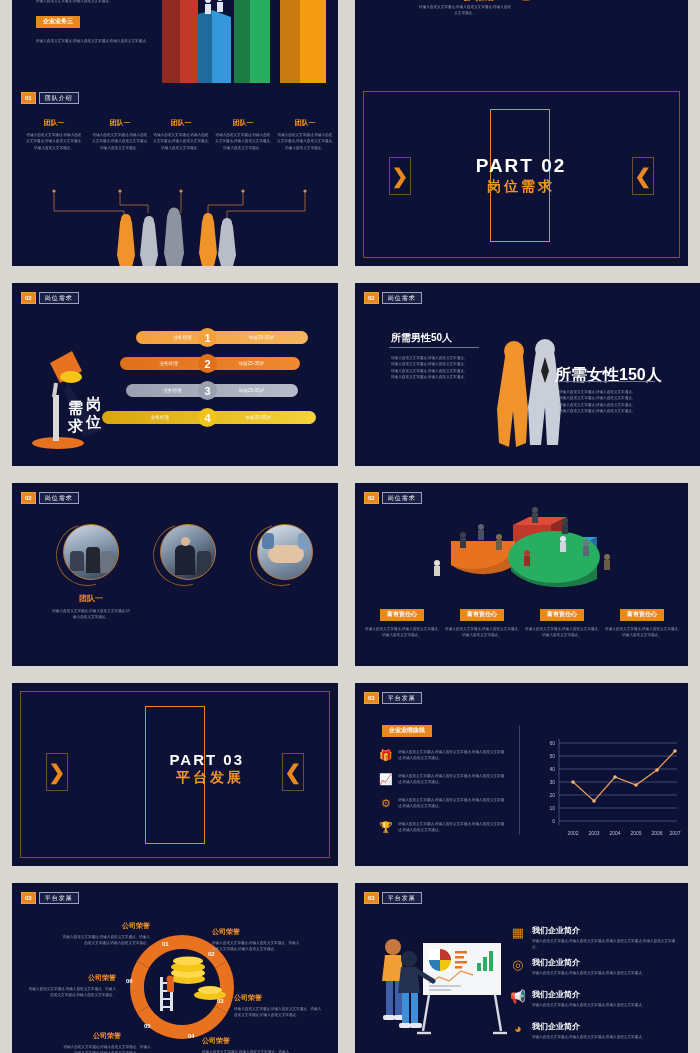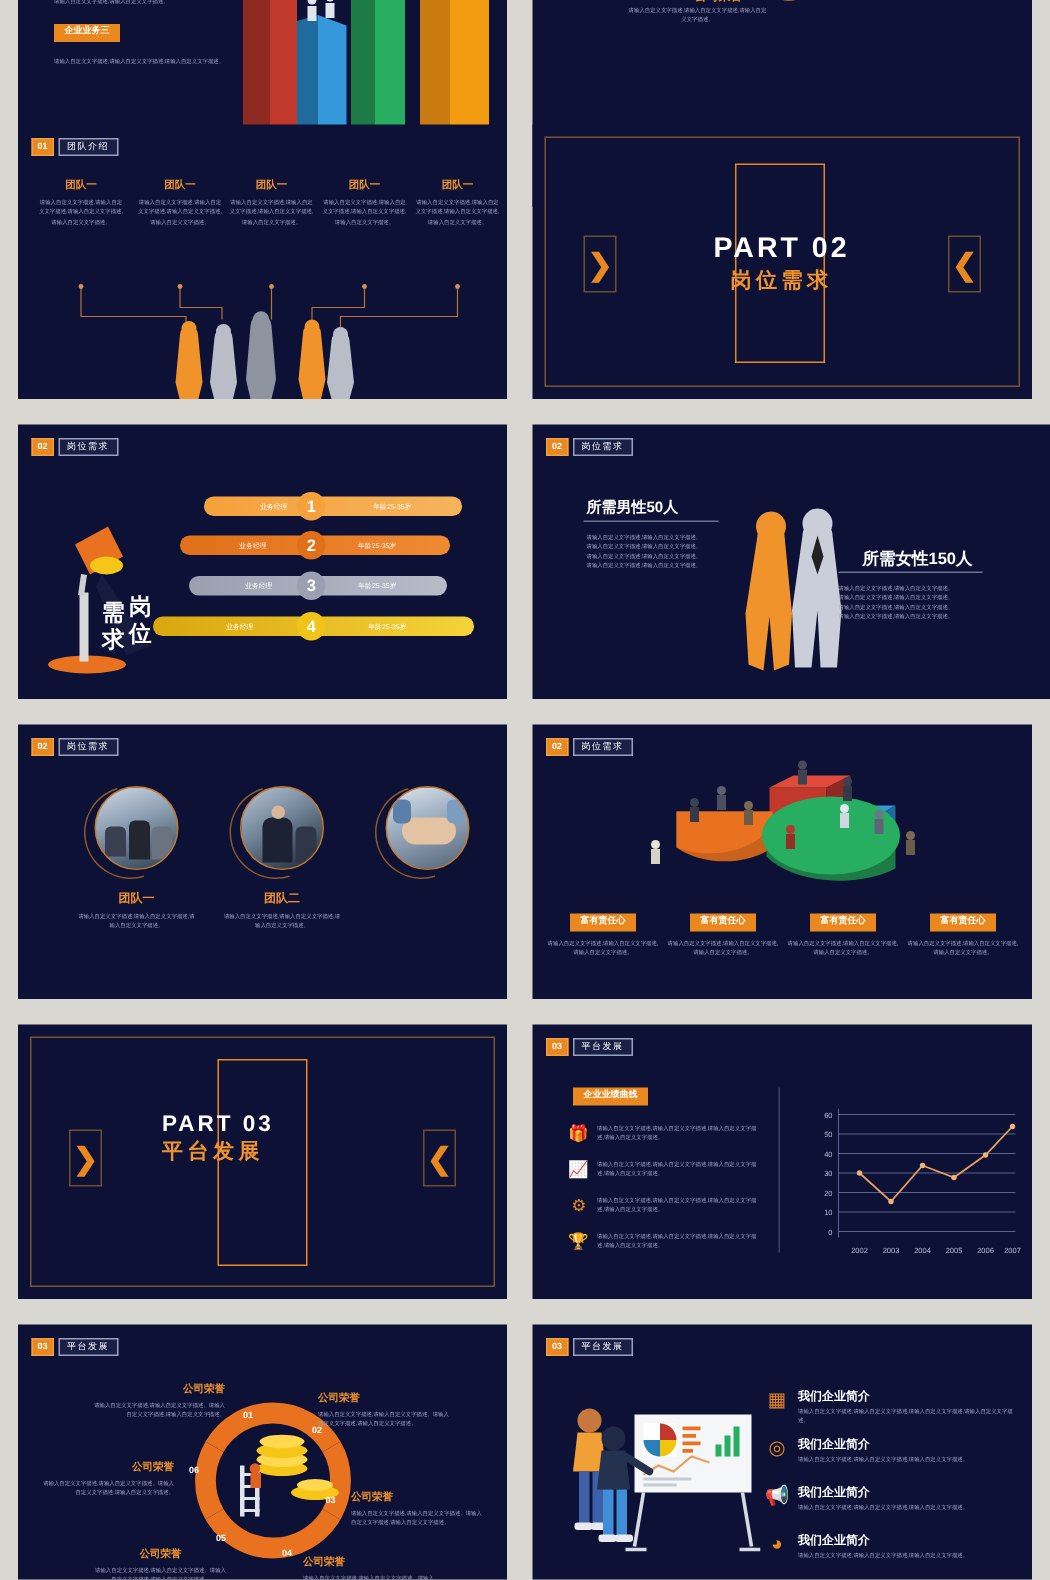--- a/index.html
+++ b/index.html
@@ -307,21 +307,21 @@
       </div>
 
       <svg width="110" height="140" style="position:absolute;left:128px;top:48px">
         <path d="M22,26 a9,9 0 0 1 18,0 l5,52 -2,34 -10,4 -3,-36 -4,36 -10,-4 -2,-34 z" fill="#f0932b"></path>
         <circle cx="31" cy="20" r="10" fill="#f0932b"></circle>
         <path d="M52,26 a10,10 0 0 1 20,0 l6,50 -3,38 -11,0 -2,-38 -4,38 -11,0 -2,-38 z" fill="#c9ced8"></path>
         <circle cx="62" cy="18" r="10" fill="#c9ced8"></circle>
         <path d="M62,26 L58,40 L62,52 L66,40 Z" fill="#222"></path>
       </svg>
 
-      <div class="ttl-white" style="position:absolute;left:220px;top:82px;font-size:11px">所需女性150人</div>
+      <div class="ttl-white" style="position:absolute;left:200px;top:82px;font-size:16px">所需女性150人</div>
       <div style="position:absolute;left:204px;top:98px;width:96px;height:1px;background:#6c7496"></div>
       <div style="position:absolute;left:204px;top:106px;width:90px">
         <div class="body-txt">请输入自定义文字描述,请输入自定义文字描述。</div>
         <div class="body-txt">请输入自定义文字描述,请输入自定义文字描述。</div>
         <div class="body-txt">请输入自定义文字描述,请输入自定义文字描述。</div>
         <div class="body-txt">请输入自定义文字描述,请输入自定义文字描述。</div>
       </div>
     </div>
   </div>
 
@@ -341,24 +341,20 @@
       <div style="position:absolute;left:23px;top:110px;width:112px;text-align:center">
         <div class="ttl-orange" style="font-size:8px">团队一</div>
         <div class="body-txt" style="margin-top:4px;padding:0 16px">请输入自定义文字描述,请输入自定义文字描述,请输入自定义文字描述。</div>
       </div>
 
       <div class="photo-arc" style="left:141px;top:41px;transform:rotate(28deg)"></div>
       <div class="photo-ring" style="left:148px;top:41px;background:linear-gradient(150deg,#b8c6d6 0%,#6f8296 45%,#1a2230 100%)">
         <div style="position:absolute;left:14px;top:20px;width:20px;height:30px;background:#1c2233;border-radius:6px 6px 0 0"></div>
         <div style="position:absolute;left:20px;top:12px;width:9px;height:9px;border-radius:50%;background:#d9b89a"></div>
         <div style="position:absolute;left:36px;top:26px;width:14px;height:24px;background:#2f3648;border-radius:4px 4px 0 0"></div>
-      </div>
-      <div style="position:absolute;left:120px;top:110px;width:112px;text-align:center">
-        <div class="ttl-orange" style="font-size:8px">团队二</div>
-        <div class="body-txt" style="margin-top:4px;padding:0 16px">请输入自定义文字描述,请输入自定义文字描述,请输入自定义文字描述。</div>
       </div>
 
       <div class="photo-arc" style="left:238px;top:41px;transform:rotate(28deg)"></div>
       <div class="photo-ring" style="left:245px;top:41px;background:linear-gradient(160deg,#dfe6ee 0%,#9fb0c2 40%,#53647a 100%)">
         <div style="position:absolute;left:10px;top:20px;width:36px;height:18px;background:#e2c3a4;border-radius:9px"></div>
         <div style="position:absolute;left:4px;top:8px;width:12px;height:16px;background:#5a7fa8;border-radius:4px"></div>
         <div style="position:absolute;left:40px;top:8px;width:12px;height:16px;background:#7c9cc0;border-radius:4px"></div>
       </div>
     </div>
   </div>
@@ -424,21 +420,21 @@
         <div class="chip">富有责任心</div>
         <div class="body-txt" style="margin-top:5px">请输入自定义文字描述,请输入自定义文字描述,请输入自定义文字描述。</div>
       </div>
     </div>
   </div>
 
   <div class="slide" id="s9">
     <div class="slide-inner">
       <div class="part-outer" style="left:8px;top:8px;right:8px;bottom:8px"></div>
       <div class="part-frame" style="left:133px;top:23px;width:60px;height:138px"></div>
-      <div style="position:absolute;left:96px;top:58px;width:136px;text-align:left">
+      <div style="position:absolute;left:96px;top:68px;width:136px;text-align:right">
         <div class="part-no" style="font-size:15px">PART 03</div>
         <div class="part-cn" style="font-size:14px;margin-top:1px">平台发展</div>
       </div>
       <div class="chevbox" style="left:34px;top:70px">❯</div>
       <div class="chevbox" style="right:34px;top:70px">❮</div>
     </div>
   </div>
 
   <div class="slide" id="s10">
     <div class="slide-inner">

